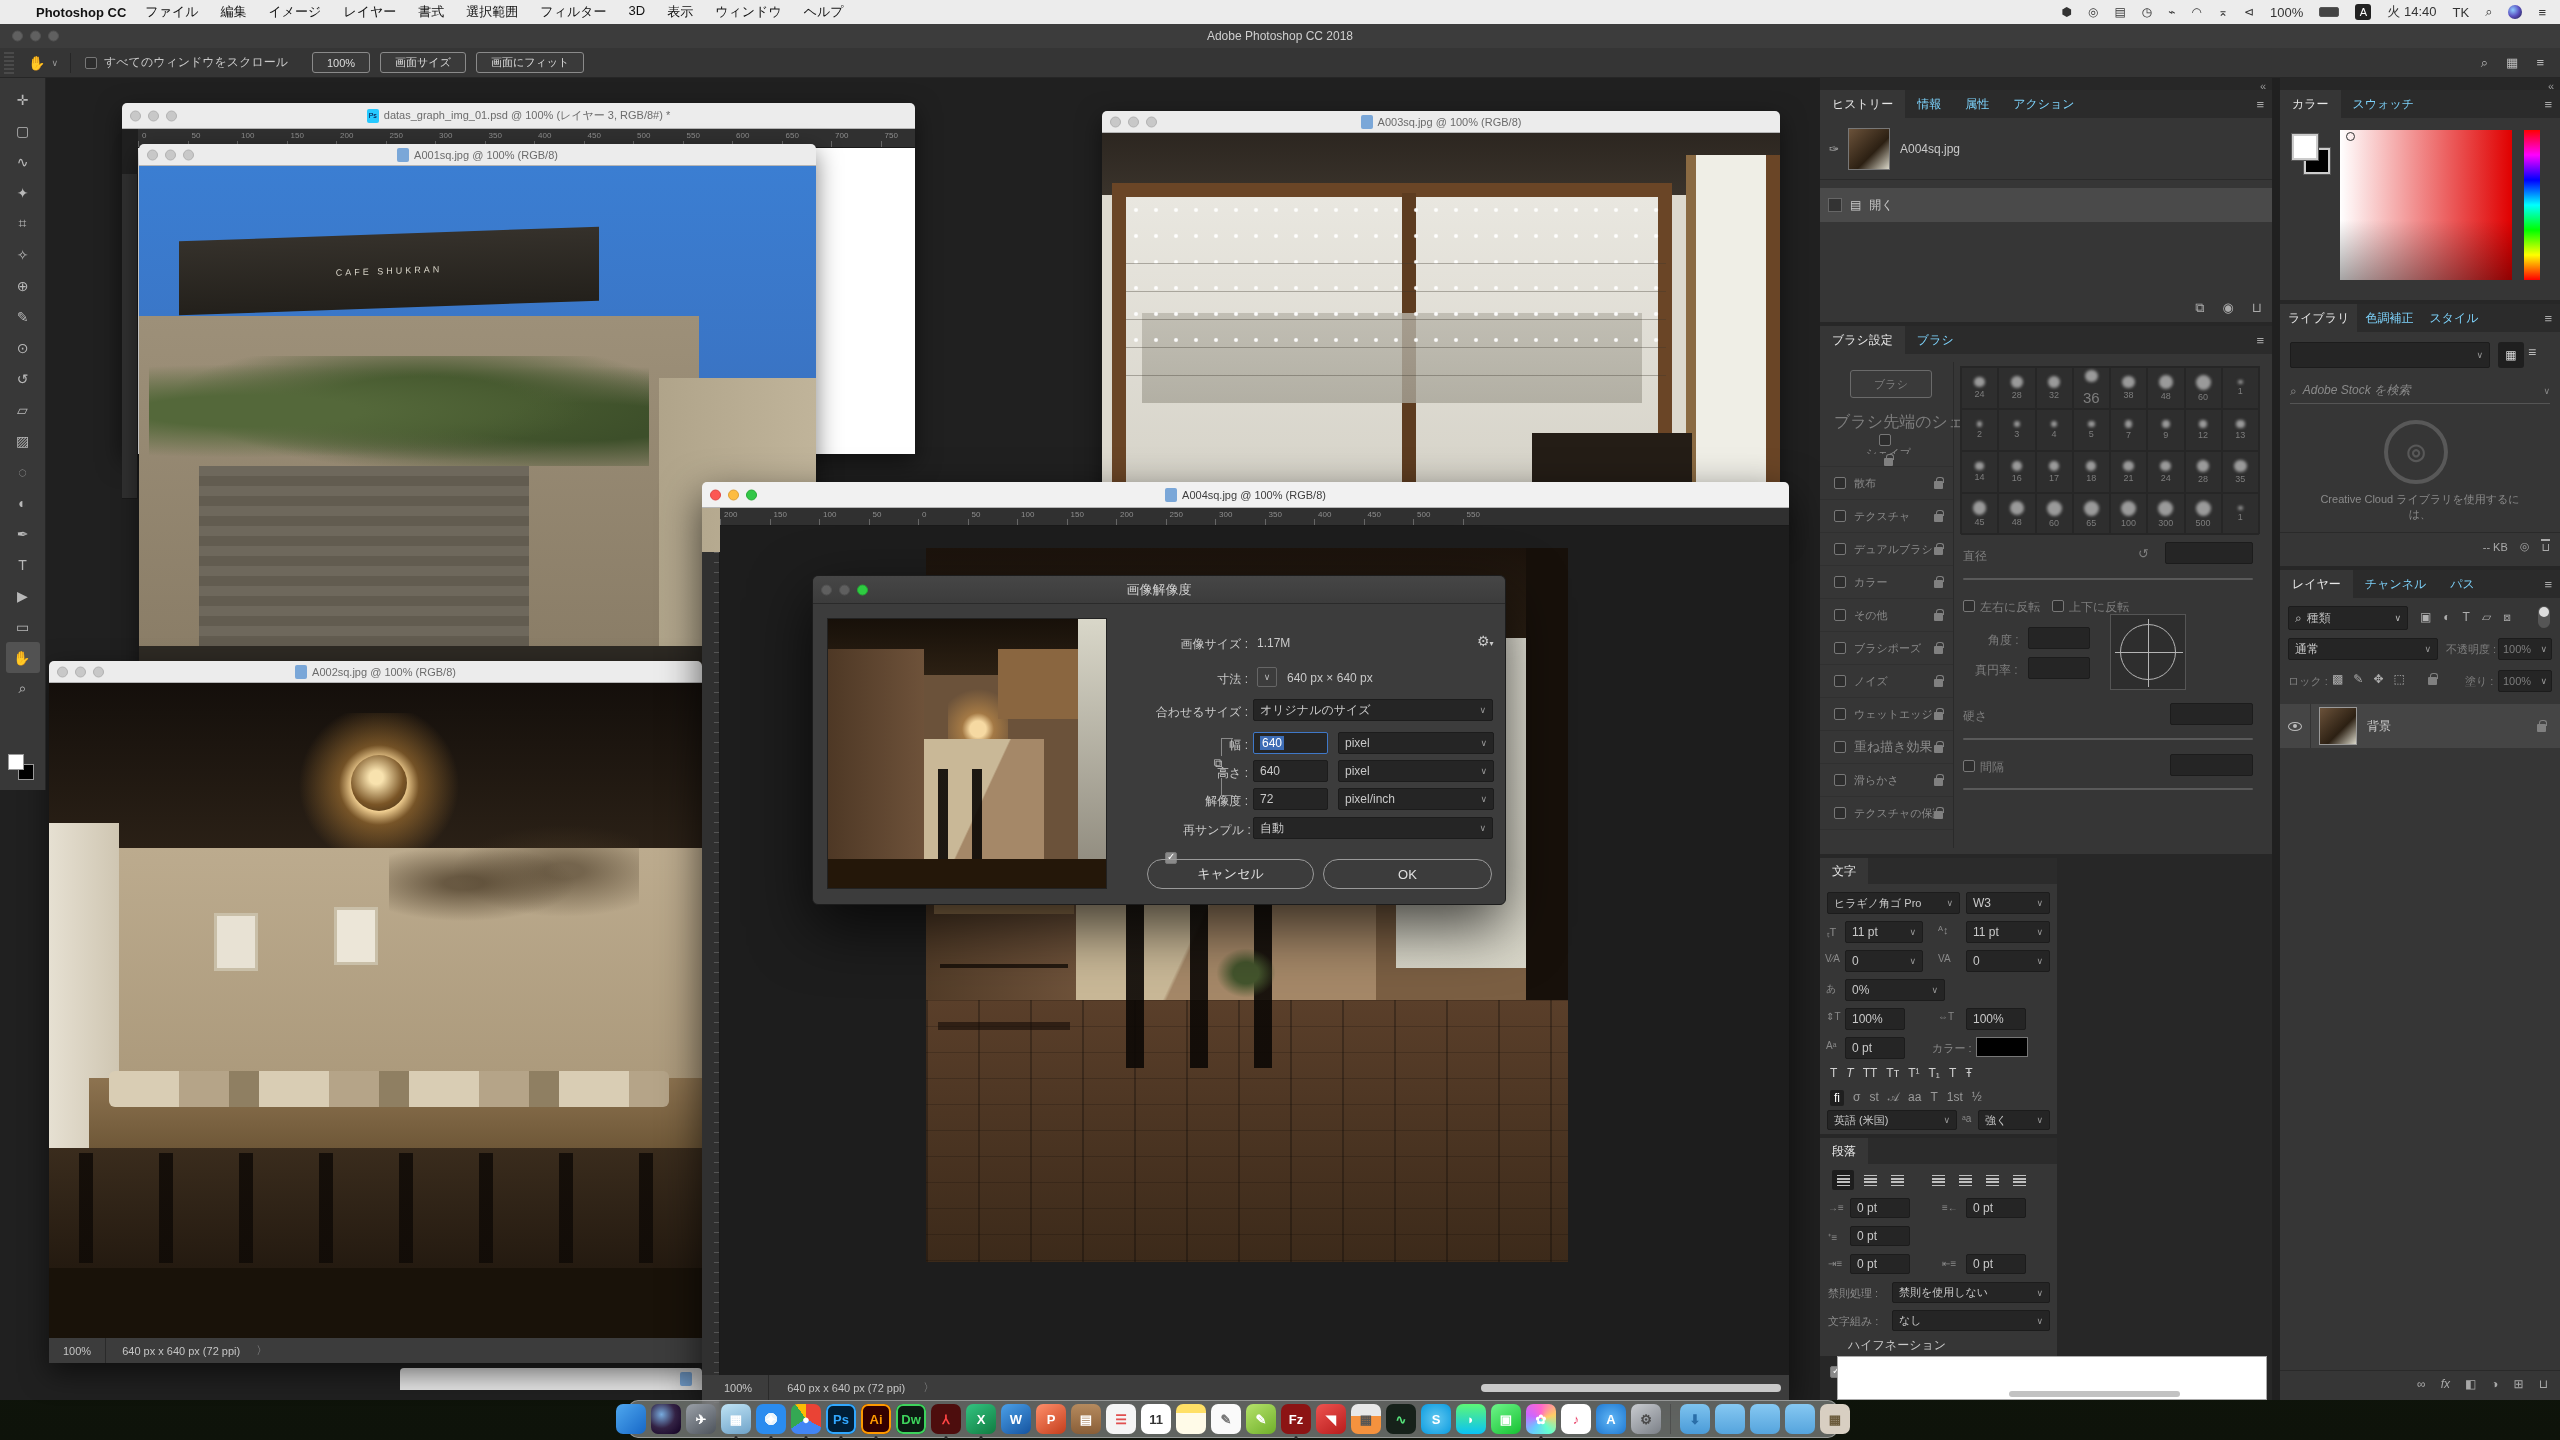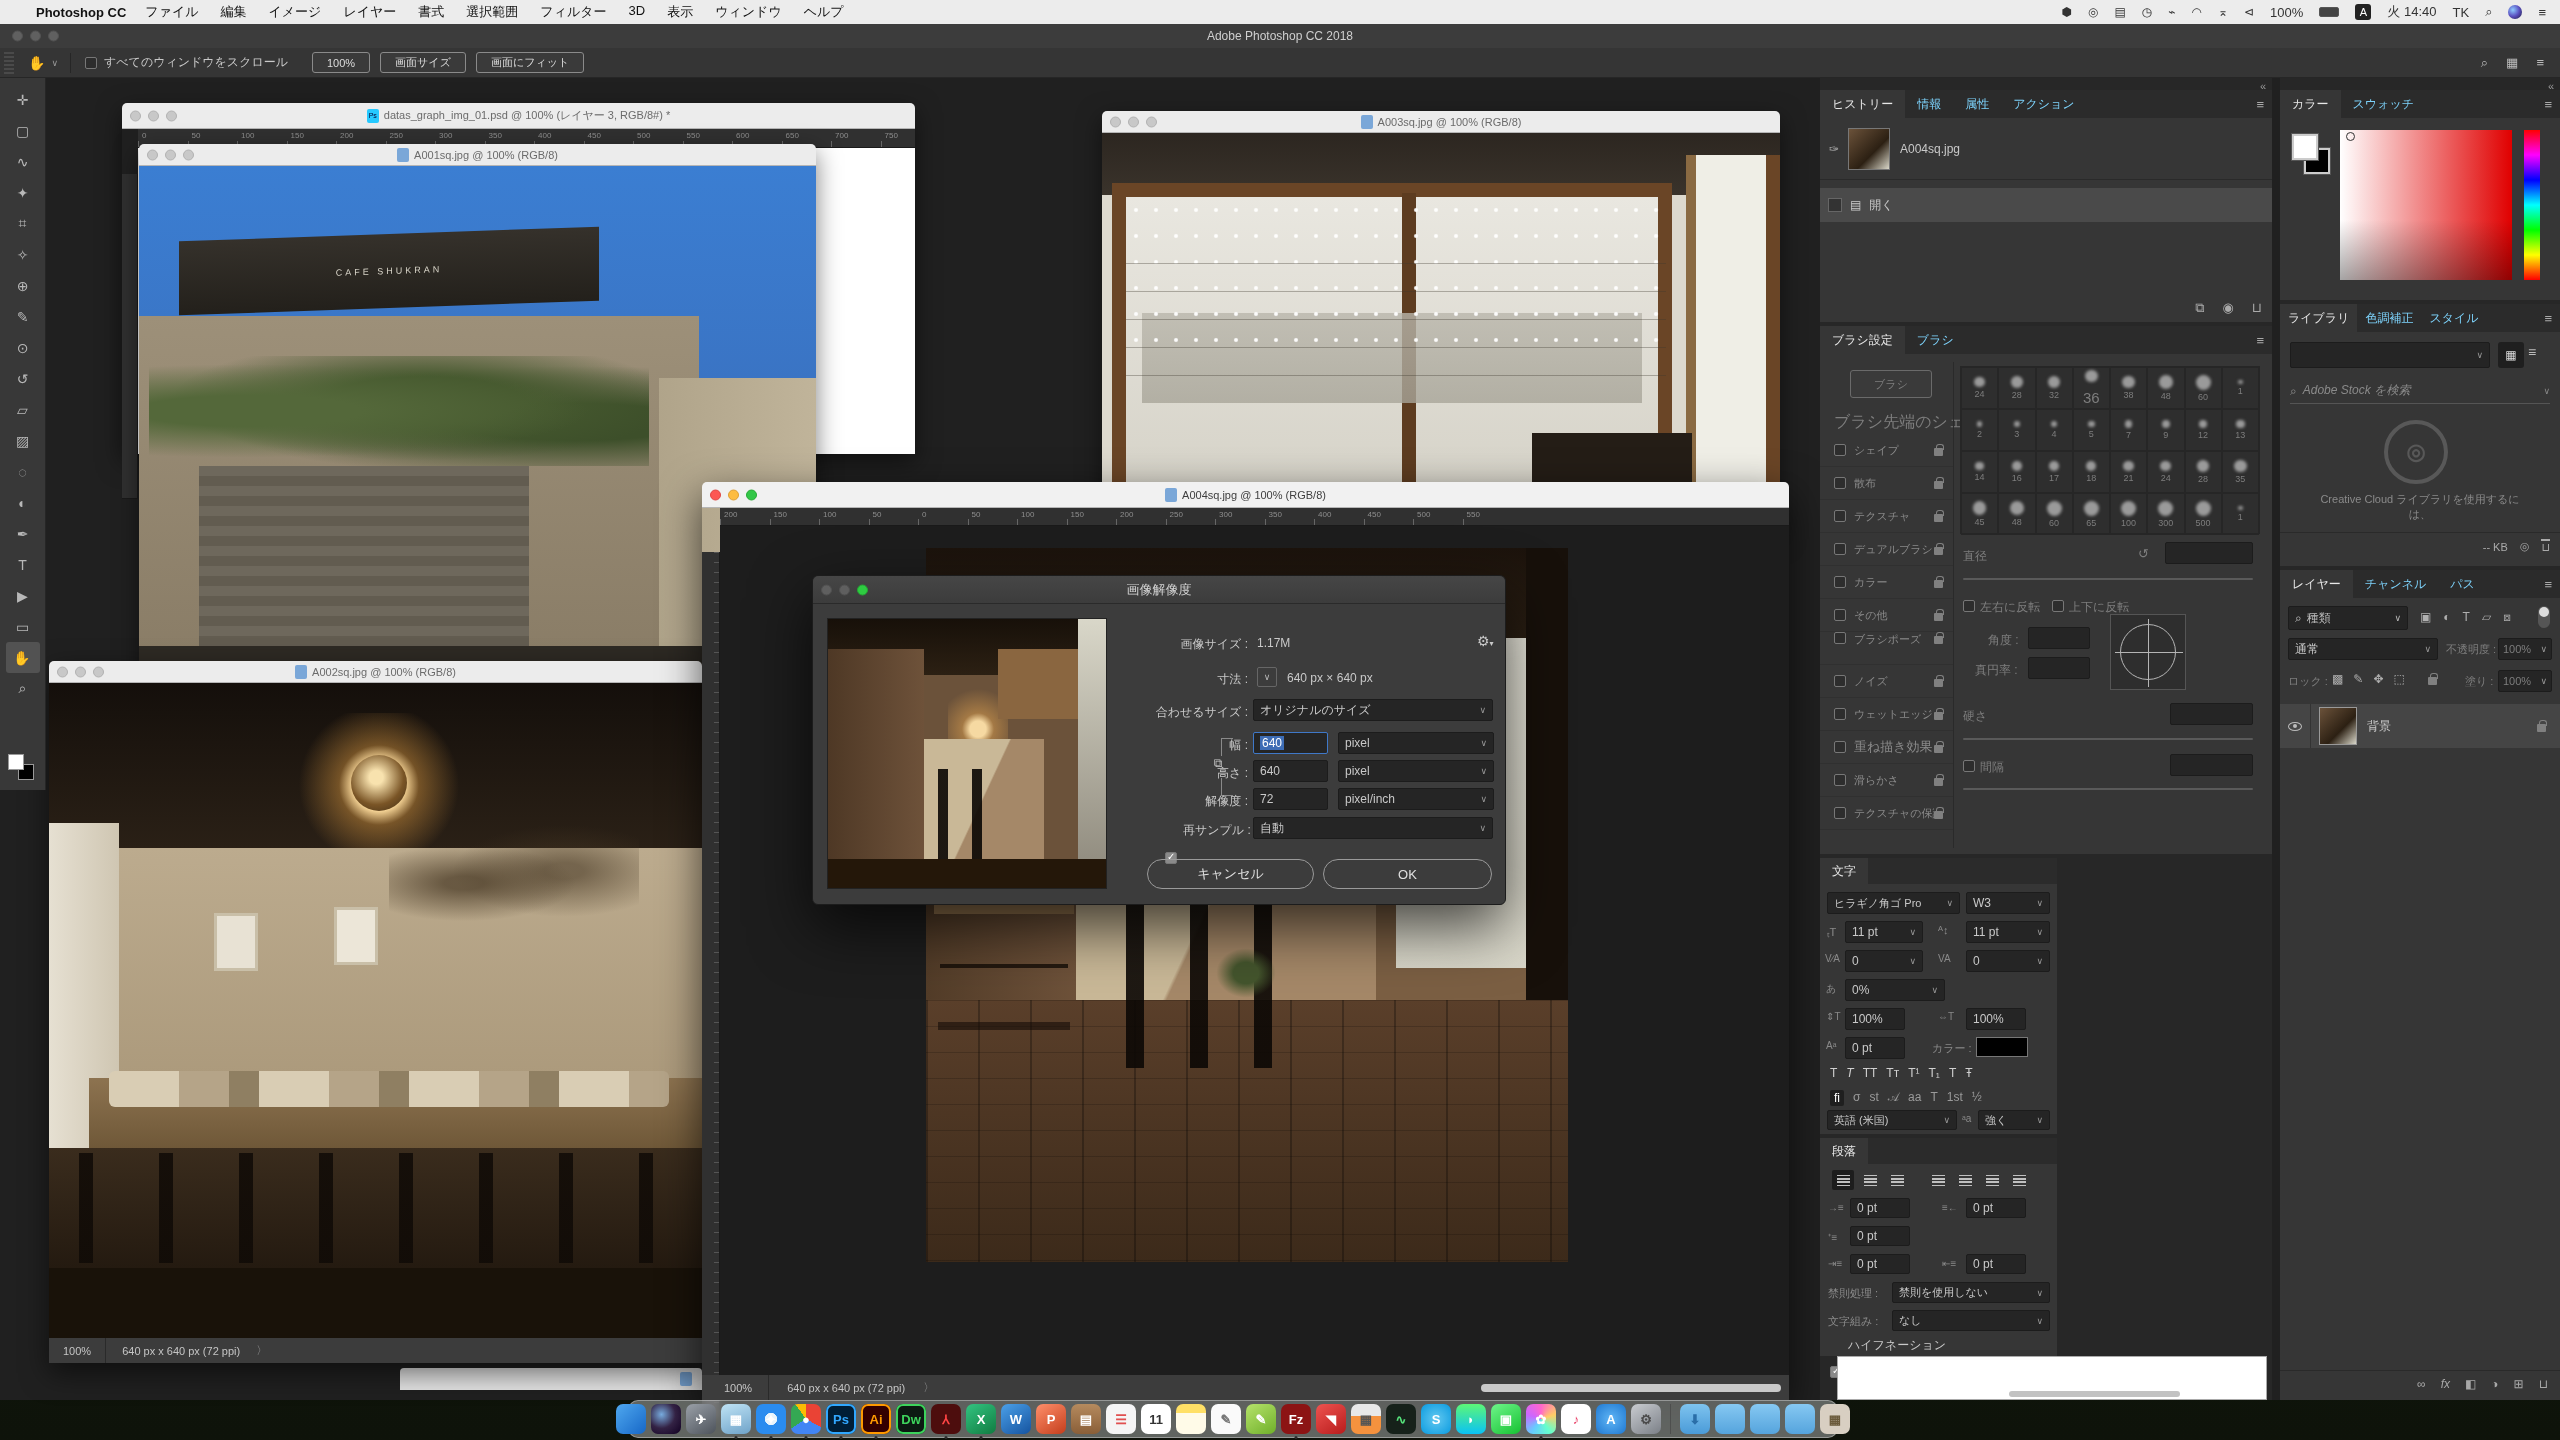--- a/index.html
+++ b/index.html
@@ -384,21 +384,21 @@
 
   <div class="abs" style="left:0;top:248px;width:452px;height:528px;background:var(--panel);">
     <div class="phdr" style="height:28px;">
       <span class="tab on">ブラシ設定</span>
       <span class="tab">ブラシ</span>
       <span class="pmenu">≡</span>
     </div>
     <span class="abs btn dis" style="left:30px;top:44px;width:82px;height:28px;border-color:#6a6a6a;">ブラシ</span>
     <span class="abs dis" style="left:14px;top:86px;font-size:16px;">ブラシ先端のシェイプ</span>
     <div id="brush-options" class="abs" style="left:0;top:108px;width:133px;">
-        <div style="display: flex; align-items: center; height: 33px; padding: 0px 10px 0px 14px; border-bottom: 1px solid rgb(48, 48, 48);">
+        <div style="display: flex; align-items: center; height: 33px; padding: 0px 10px 0px 14px; border-bottom: 1px solid rgb(48, 48, 48); flex-direction: column;">
           <span class="cb" style="margin-right: 8px;"></span>
           <span style="color: rgb(138, 138, 138); font-size: 11px; flex: 1 1 0%; white-space: nowrap; overflow: hidden;">シェイプ</span>
           <span class="lk"></span>
         </div>
         <div style="display: flex; align-items: center; height: 33px; padding: 0px 10px 0px 14px; border-bottom: 1px solid rgb(48, 48, 48);">
           <span class="cb" style="margin-right: 8px;"></span>
           <span style="color: rgb(138, 138, 138); font-size: 11px; flex: 1 1 0%; white-space: nowrap; overflow: hidden;">散布</span>
           <span class="lk"></span>
         </div>
         <div style="display: flex; align-items: center; height: 33px; padding: 0px 10px 0px 14px; border-bottom: 1px solid rgb(48, 48, 48);">
@@ -414,21 +414,21 @@
         <div style="display: flex; align-items: center; height: 33px; padding: 0px 10px 0px 14px; border-bottom: 1px solid rgb(48, 48, 48);">
           <span class="cb" style="margin-right: 8px;"></span>
           <span style="color: rgb(138, 138, 138); font-size: 11px; flex: 1 1 0%; white-space: nowrap; overflow: hidden;">カラー</span>
           <span class="lk"></span>
         </div>
         <div style="display: flex; align-items: center; height: 33px; padding: 0px 10px 0px 14px; border-bottom: 1px solid rgb(48, 48, 48);">
           <span class="cb" style="margin-right: 8px;"></span>
           <span style="color: rgb(138, 138, 138); font-size: 11px; flex: 1 1 0%; white-space: nowrap; overflow: hidden;">その他</span>
           <span class="lk"></span>
         </div>
-        <div style="display: flex; height: 33px; padding: 0px 10px 0px 14px; border-bottom: 1px solid rgb(48, 48, 48);">
+        <div style="display: flex; align-items: center; height: 33px; padding: 0px 10px 0px 14px; border-bottom: 1px solid rgb(48, 48, 48);">
           <span class="cb" style="margin-right: 8px;"></span>
           <span style="color: rgb(138, 138, 138); font-size: 11px; flex: 1 1 0%; white-space: nowrap; overflow: hidden;">ブラシポーズ</span>
           <span class="lk"></span>
         </div>
         <div style="display: flex; align-items: center; height: 33px; padding: 0px 10px 0px 14px; border-bottom: 1px solid rgb(48, 48, 48);">
           <span class="cb" style="margin-right: 8px;"></span>
           <span style="color: rgb(138, 138, 138); font-size: 11px; flex: 1 1 0%; white-space: nowrap; overflow: hidden;">ノイズ</span>
           <span class="lk"></span>
         </div>
         <div style="display: flex; align-items: center; height: 33px; padding: 0px 10px 0px 14px; border-bottom: 1px solid rgb(48, 48, 48);">

